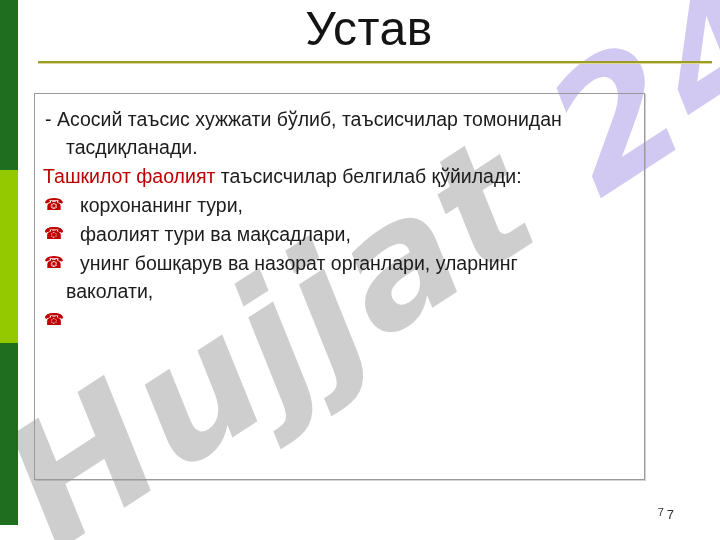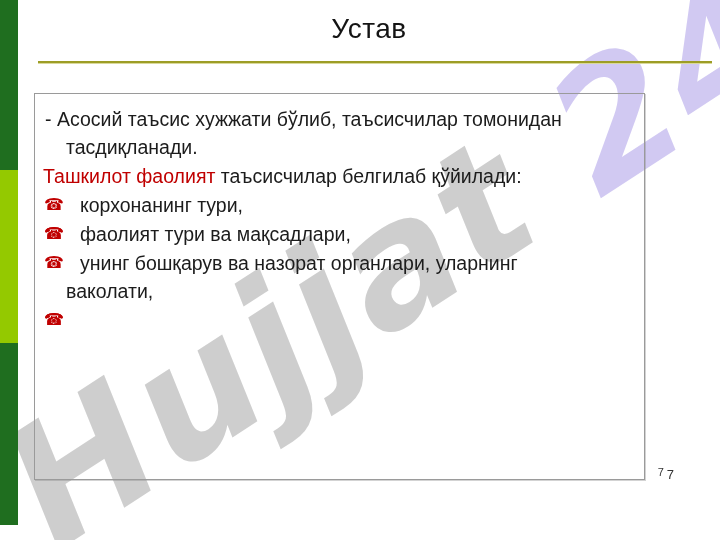--- a/index.html
+++ b/index.html
@@ -29,21 +29,21 @@
     font-size:168px; letter-spacing:3px;
     pointer-events:none;
   }
   .watermark .wm-brand  { color:rgba(165,165,165,0.55); }
   .watermark .wm-number { color:rgba(172,156,232,0.55); }
 
   
   .title {
     position:absolute; left:18px; right:0; top:2px;
     text-align:center; z-index:2;
-    font-size:28px; line-height:54px;
+    font-size:48px; line-height:54px;
     color:#141414; letter-spacing:0.5px;
   }
 
   
   .rule {
     position:absolute; left:38px; top:61px; width:674px; height:3px; z-index:2;
     background:linear-gradient(to bottom,#9d9d26 0 2px,#d9d99a 2px 3px);
   }
 
   
@@ -70,21 +70,21 @@
 
   .phone-item { position:relative; padding-left:31px; text-indent:14px; margin-bottom:1px; }
   .phone-item .ph {
     position:absolute; left:9px; top:3px;
     font-family:"DejaVu Sans",sans-serif;
     font-size:16px; line-height:22px; color:#c00000;
     text-indent:0;
   }
 
   
-  .footer { position:absolute; right:46px; top:466px; z-index:2; color:#333; }
+  .footer { position:absolute; right:46px; top:506px; z-index:2; color:#333; }
   .footer .pg-small { font-size:11px; vertical-align:6px; }
   .footer .pg       { font-size:13px; margin-left:3px; vertical-align:3px; }
 </style>
 </head>
 <body>
 
 <div class="slide">
 
   <div class="watermark">
     <span class="wm-brand">Hujjat</span>

